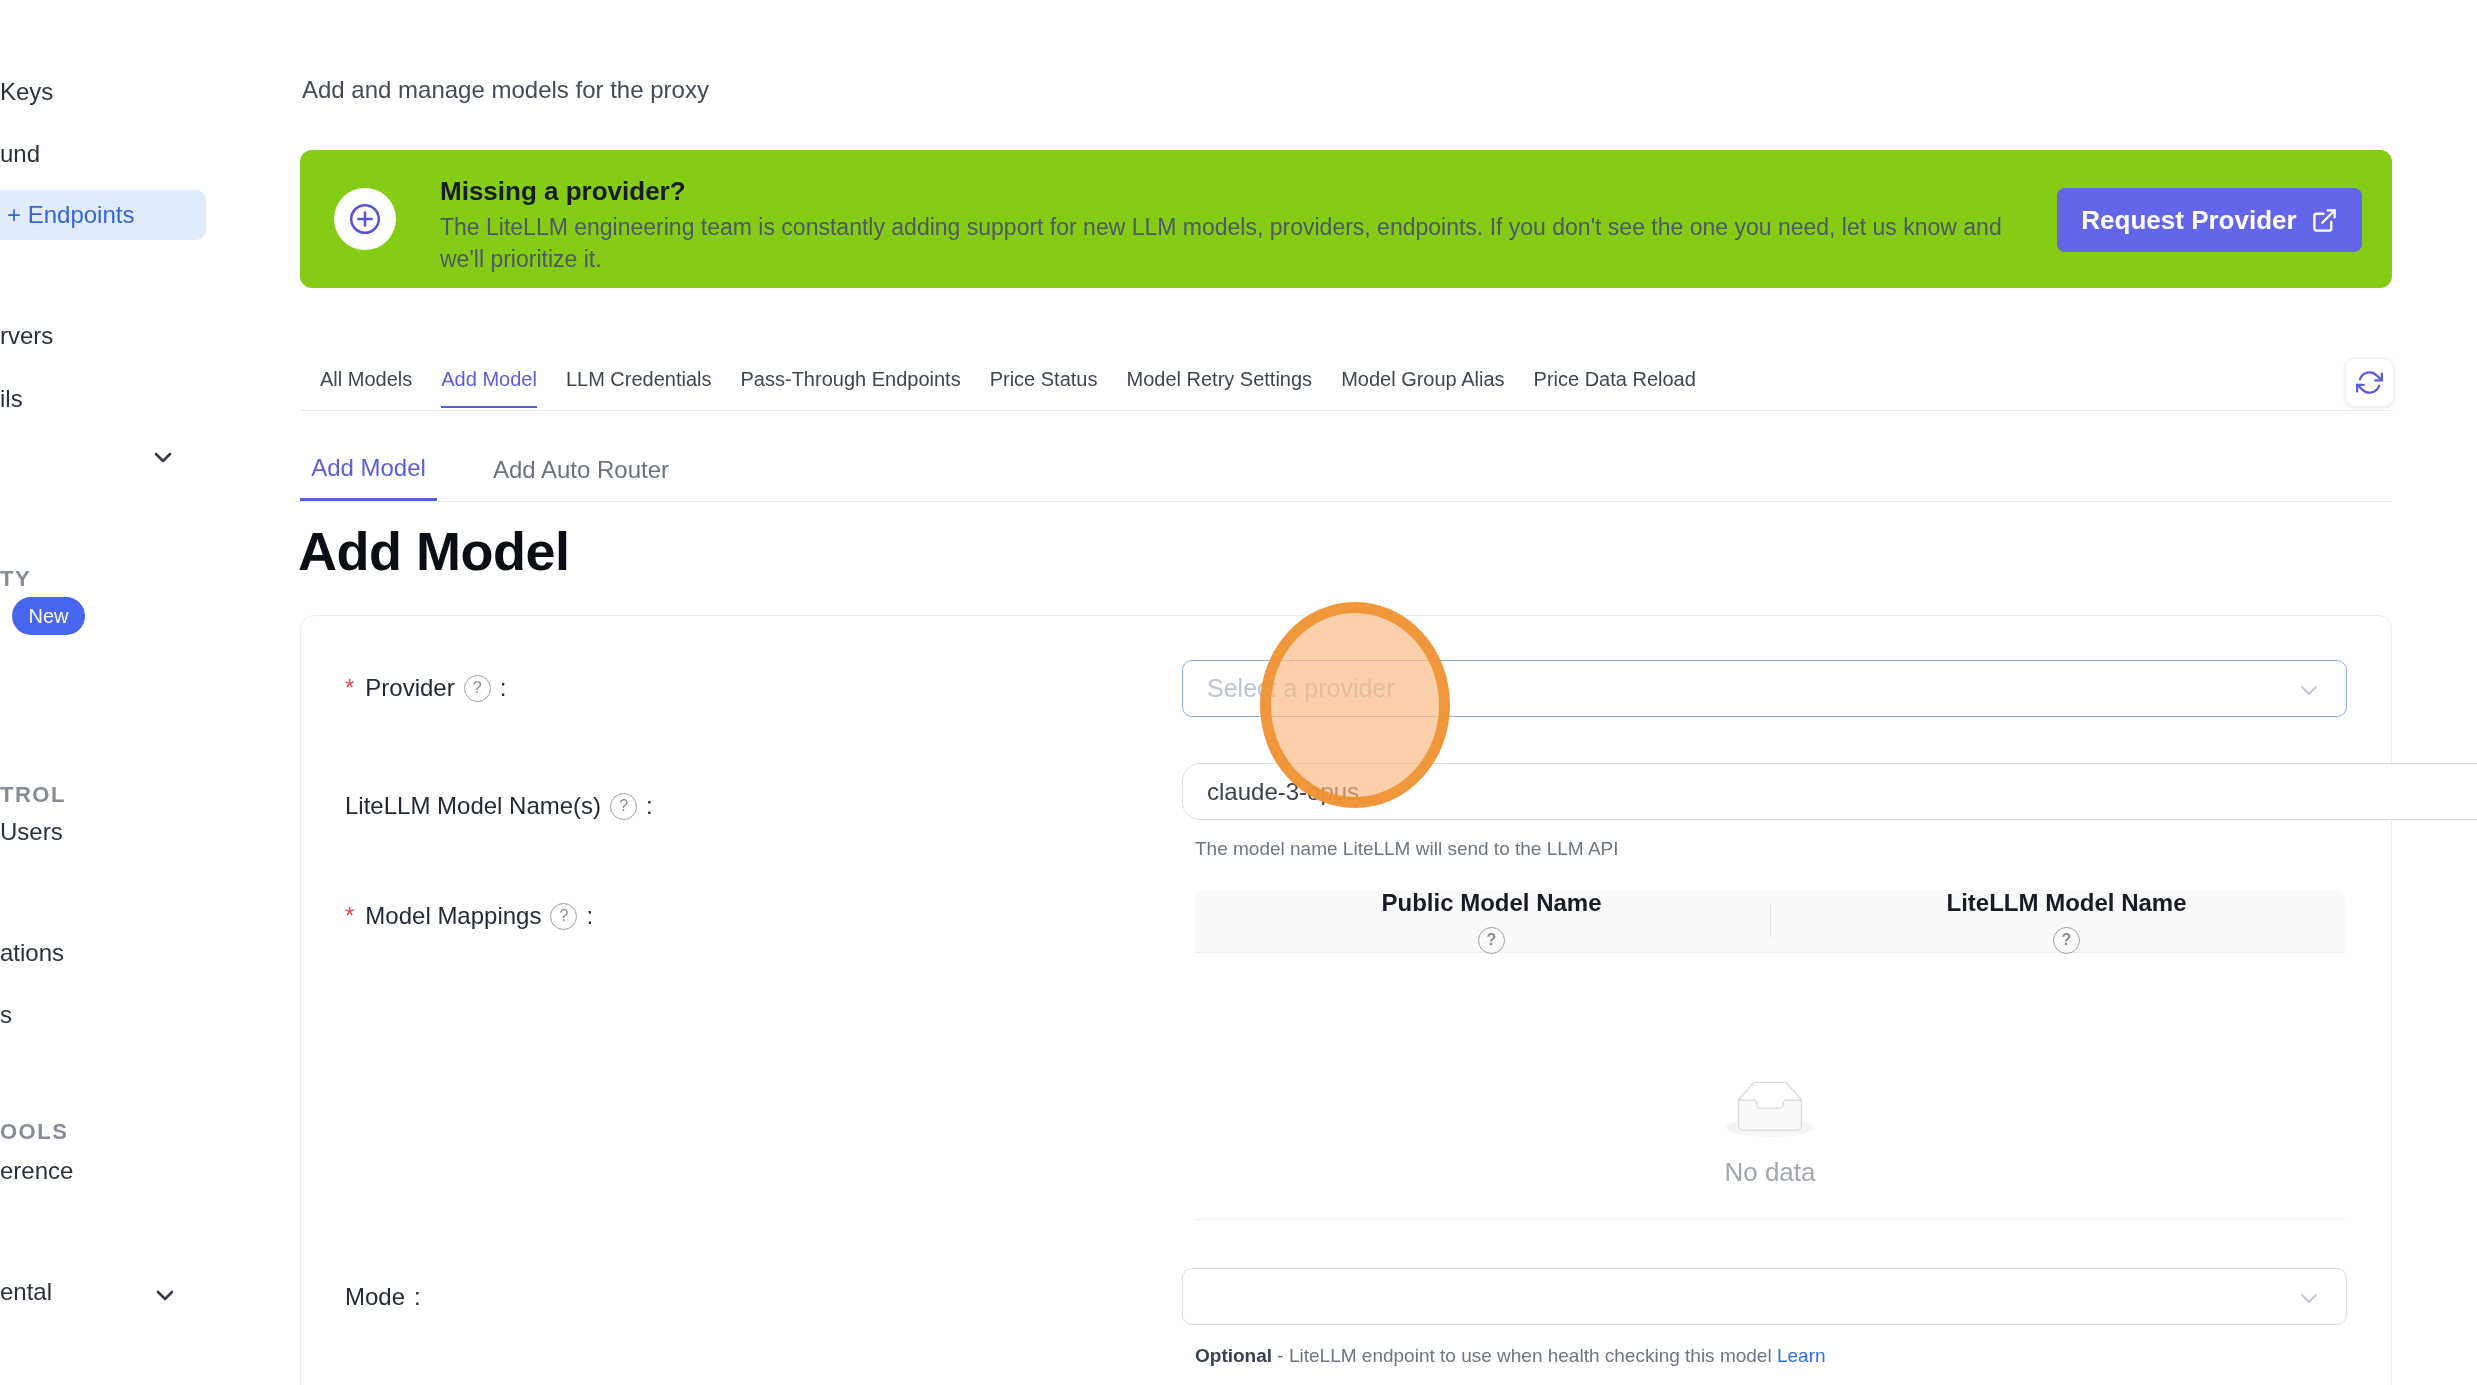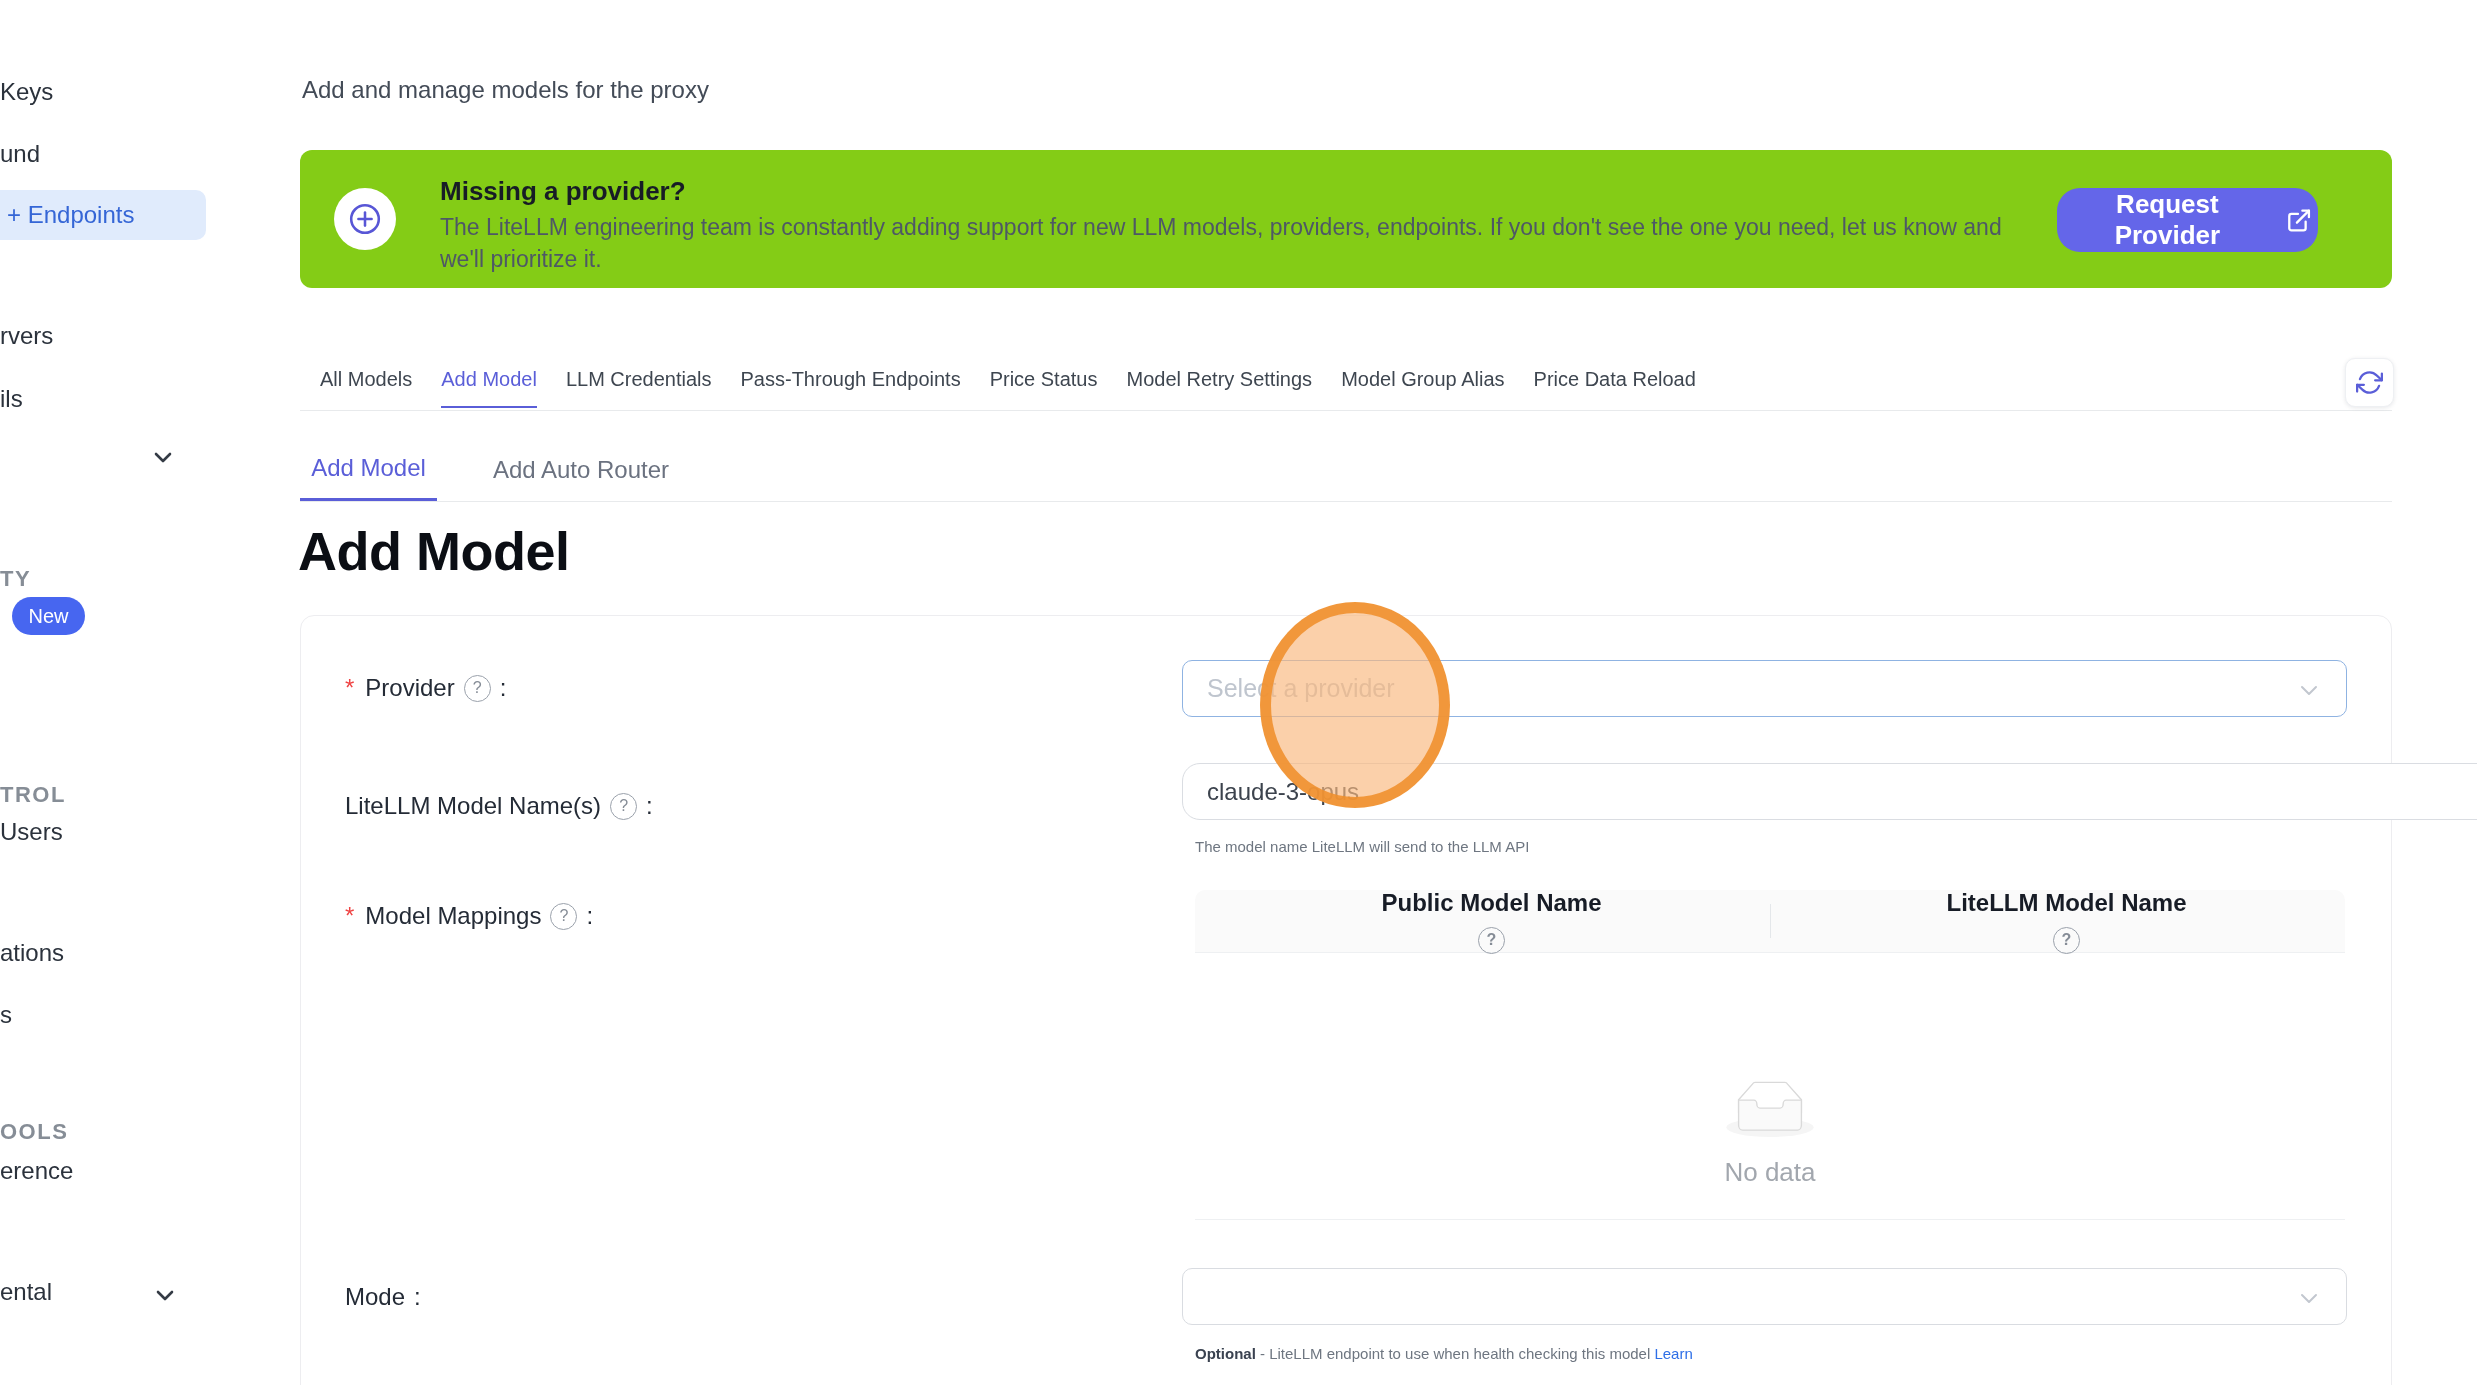--- a/index.html
+++ b/index.html
@@ -20,21 +20,21 @@
   
   .page-title{position:absolute;left:302px;top:22px;font-size:36px;font-weight:700;color:#10151f;}
   .page-sub{position:absolute;left:302px;top:76px;font-size:24px;color:#434b57;}
 
   
   .banner{position:absolute;left:300px;top:150px;width:2092px;height:138px;background:#84cc16;border-radius:12px;}
   .banner-icon-wrap{position:absolute;left:34px;top:38px;width:62px;height:62px;background:#fff;border-radius:50%;
                     display:flex;align-items:center;justify-content:center;}
   .banner-title{position:absolute;left:140px;top:26px;font-size:26px;font-weight:700;color:#171c26;}
   .banner-line{position:absolute;left:140px;font-size:23px;color:#4e5866;white-space:nowrap;}
-  .req-btn{position:absolute;left:1757px;top:38px;width:261px;height:64px;background:#6466e9;border:none;border-radius:23px;
+  .req-btn{position:absolute;left:1757px;top:38px;width:305px;height:64px;background:#6466e9;border:none;border-radius:8px;
            display:flex;align-items:center;justify-content:center;gap:14px;cursor:pointer;}
   .req-btn span{color:#fff;font-size:26px;font-weight:600;}
 
   
   .tabs{position:absolute;left:300px;top:358px;width:2092px;height:53px;border-bottom:1px solid #e8eaec;
         display:flex;align-items:flex-start;gap:29px;padding-left:20px;box-sizing:border-box;}
   .tab{font-size:20px;color:#3e4650;padding:10px 0 16px 0;cursor:pointer;white-space:nowrap;}
   .tab.active{color:#5a5ed8;border-bottom:2px solid #5a5ed8;margin-bottom:-1px;padding-bottom:15px;}
   .refresh-btn{position:absolute;left:2345px;top:358px;width:47px;height:47px;background:#fff;border:1px solid #eef0f3;
                border-radius:10px;display:flex;align-items:center;justify-content:center;cursor:pointer;
@@ -54,21 +54,21 @@
   .colon{color:#242b36;}
   .select{position:absolute;left:1182px;width:1165px;height:57px;background:#fff;border-radius:10px;box-sizing:border-box;
           display:flex;align-items:center;padding:0 24px;cursor:pointer;}
   .select .chev{position:absolute;right:24px;top:16px;}
   .sel-provider{top:660px;border:1.5px solid #8fb3e2;}
   .sel-provider .ph{font-size:25px;color:#bfc5ce;}
   .sel-mode{top:1268px;border:1.5px solid #d9dce1;}
   .tinput{position:absolute;left:1182px;top:763px;width:1383px;height:57px;border:1.5px solid #dadde2;border-radius:18px;
           box-sizing:border-box;display:flex;align-items:center;padding:0 24px;background:#fff;}
   .tinput span{font-size:24px;color:#3c434d;}
-  .helper{position:absolute;left:1195px;font-size:15px;color:#6e7681;white-space:nowrap;}
+  .helper{position:absolute;left:1195px;font-size:19px;color:#6e7681;white-space:nowrap;}
 
   
   .mtable{position:absolute;left:1195px;top:890px;width:1150px;}
   .mthead{position:relative;height:62px;background:#fafafa;border-bottom:1px solid #eef0f2;border-radius:10px 10px 0 0;
           display:flex;align-items:center;}
   .mth{width:575px;display:flex;align-items:center;gap:10px;padding-left:18px;box-sizing:border-box;
        font-size:24px;font-weight:600;color:#171c26;flex-direction:column;}
   .vdiv{position:absolute;left:575px;top:14px;width:1px;height:34px;background:#e4e7ea;}
   .mtbody{height:266px;border-bottom:1px solid #eef0f2;position:relative;}
   .empty-wrap{position:absolute;left:0;top:128px;width:1150px;display:flex;flex-direction:column;align-items:center;gap:20px;}

